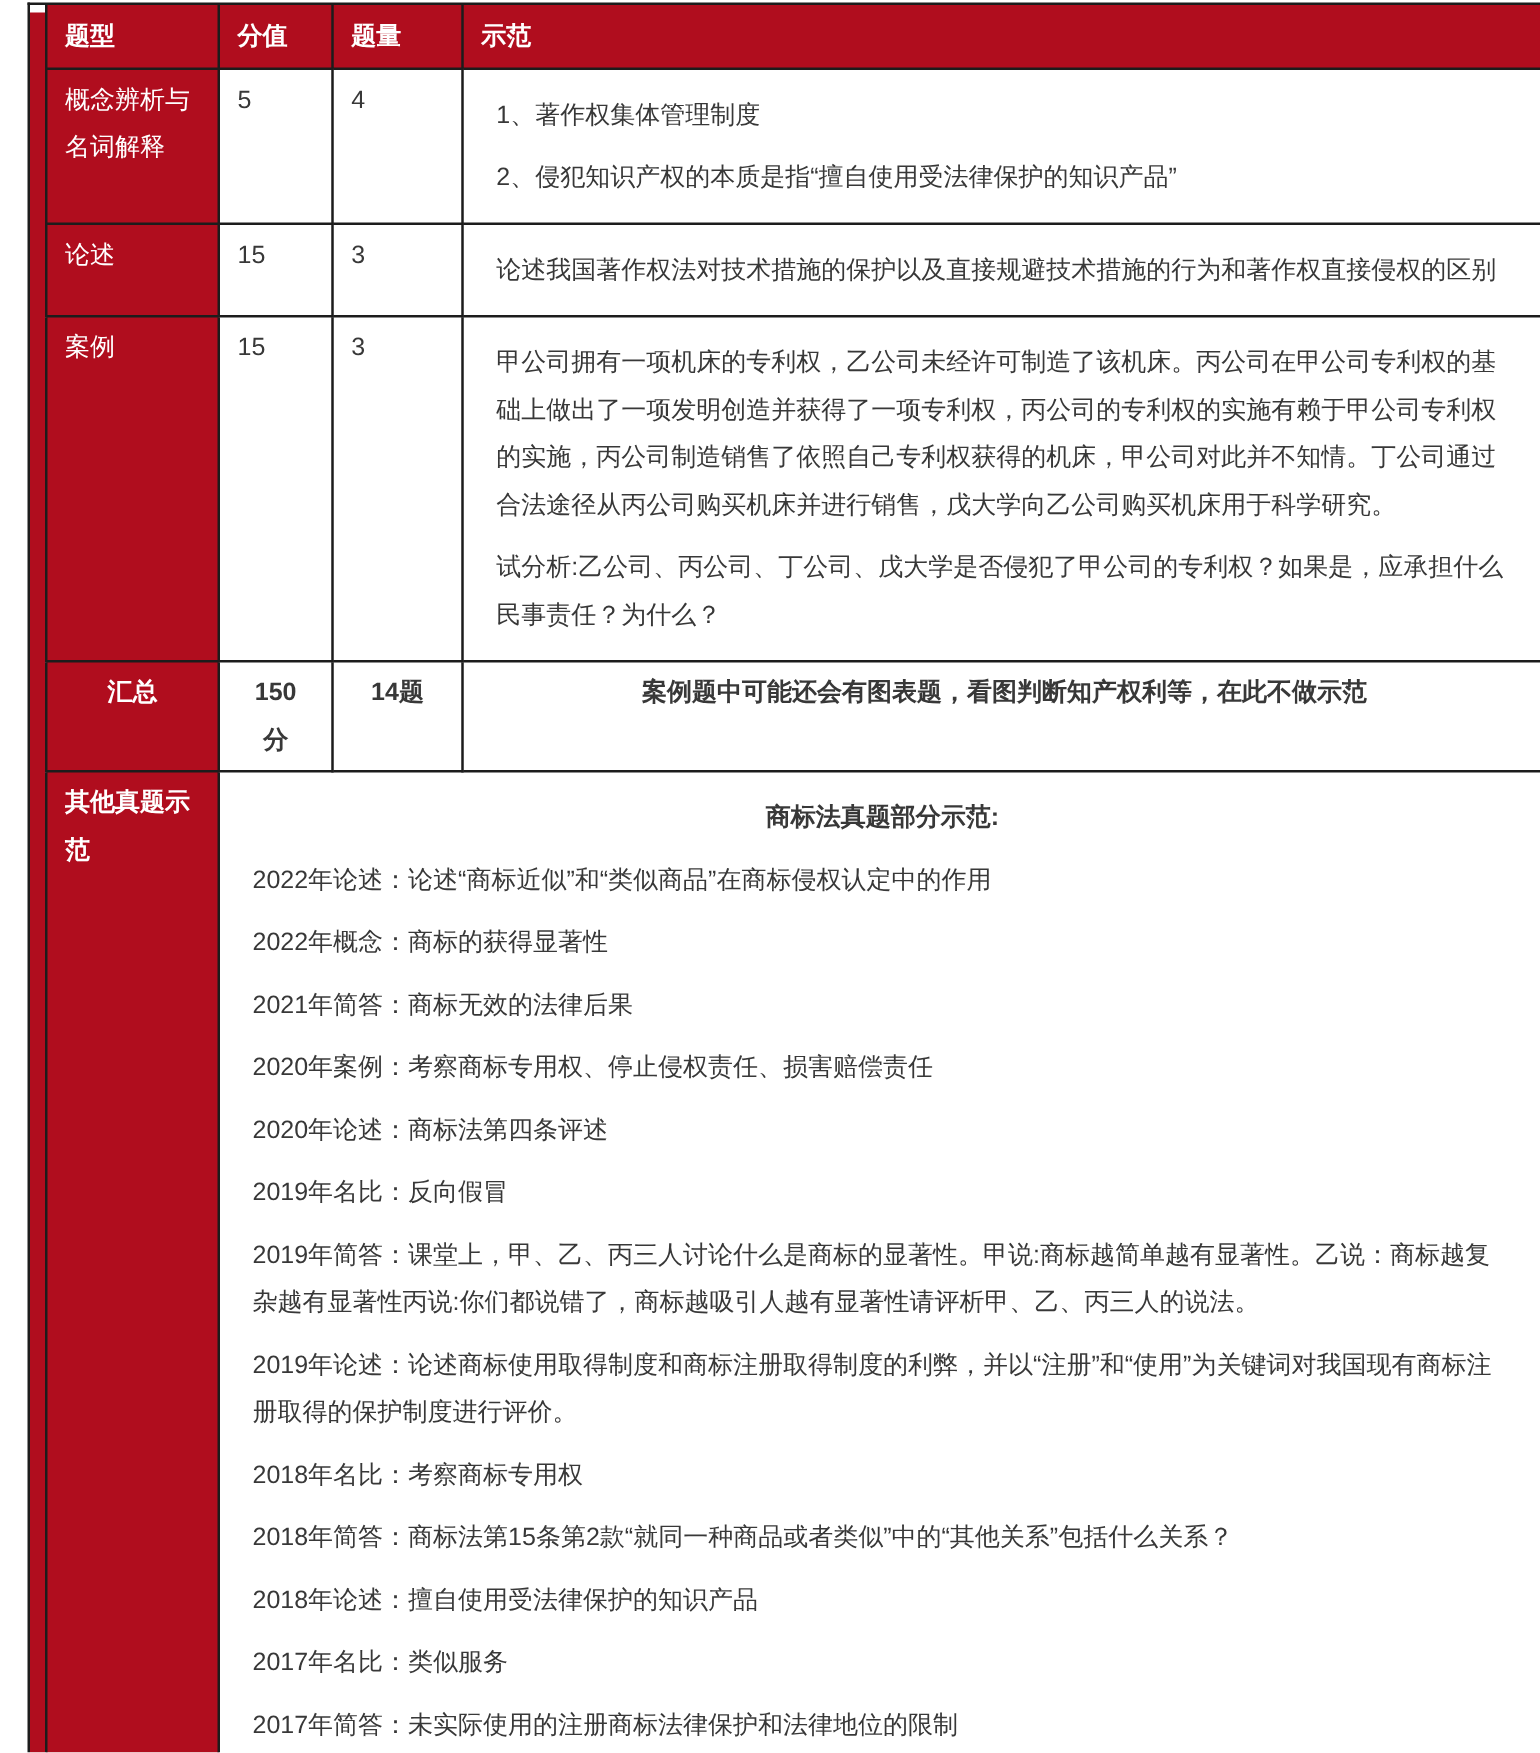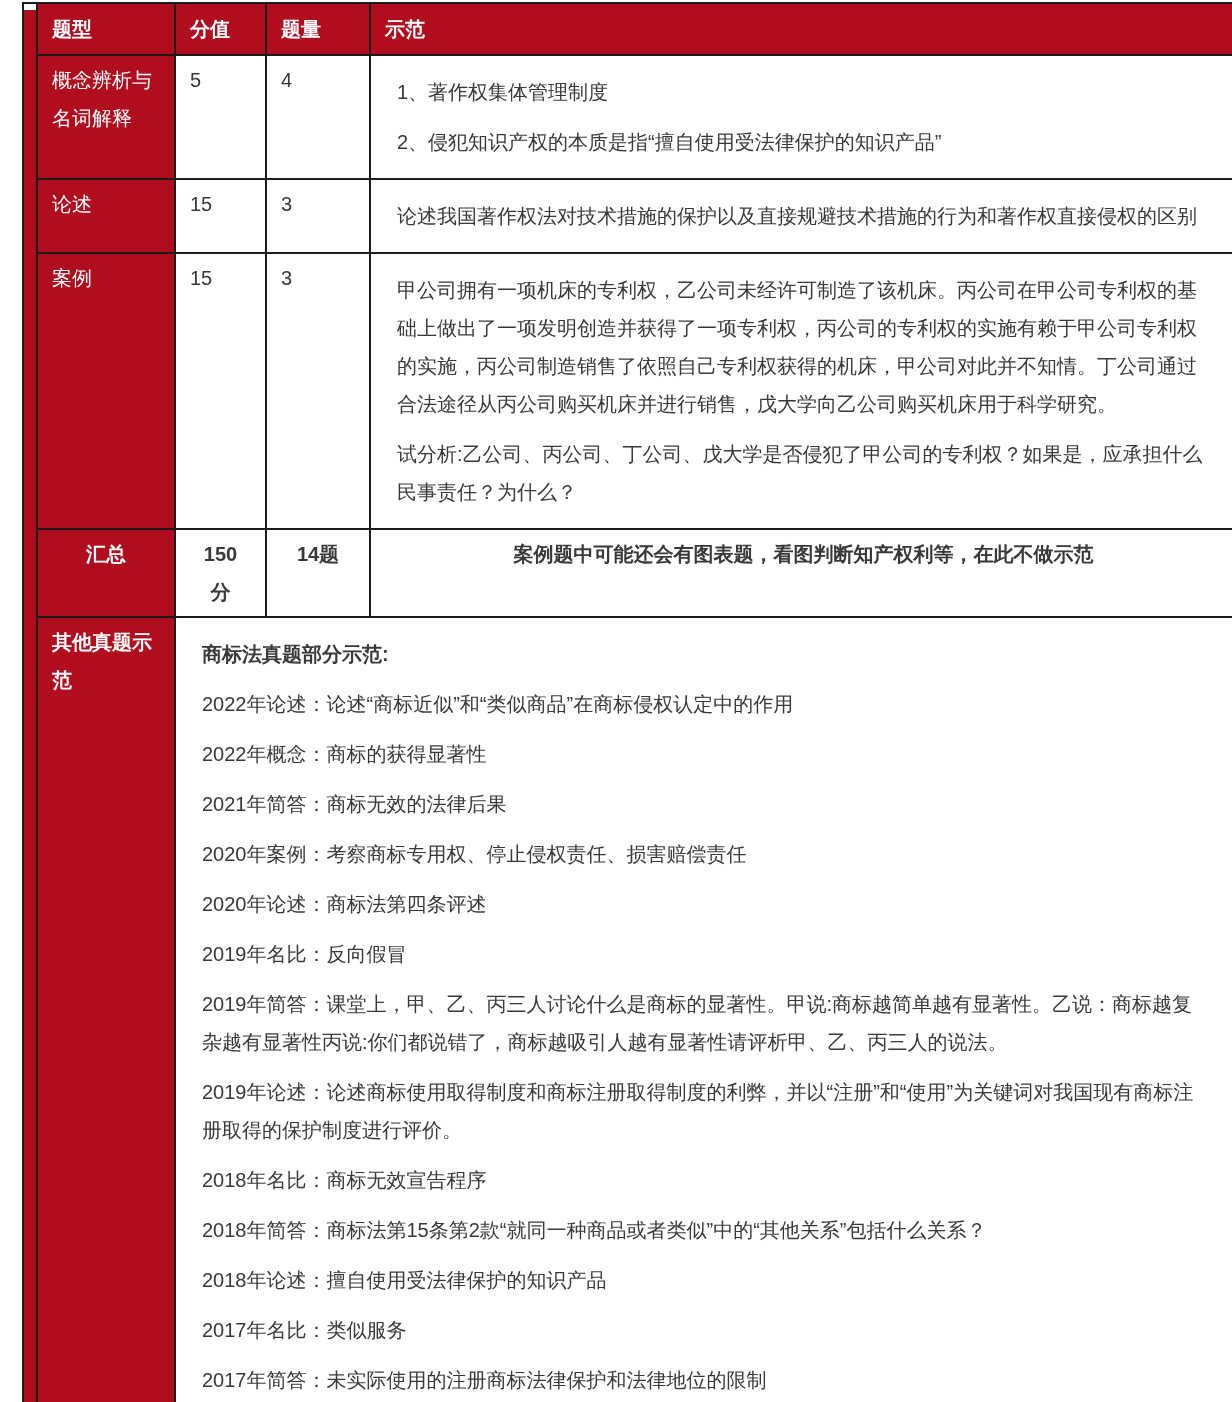--- a/index.html
+++ b/index.html
@@ -55,21 +55,21 @@
   }
   td.rowlabel{
     background:var(--red);
     color:#ffffff;
     font-weight:normal;
   }
   td.rowlabel.bold{font-weight:bold;}
   tr.summary td{font-weight:bold;text-align:center;}
   td.prewrap{white-space:pre-line;}
   .demo p, .extra-body p{margin:12px;}
-  .extra-title{font-weight:bold;}
+  .extra-title{font-weight:bold;text-align:center;}
 </style>
 </head>
 <body>
 
 <div class="frame">
   <div class="red-band"></div>
   <table>
     <colgroup>
         <col class="c1">
         <col class="c2">
@@ -123,21 +123,21 @@
         <td class="extra-body" colspan="3">
           <p class="extra-title">商标法真题部分示范:</p>
           <p>2022年论述：论述“商标近似”和“类似商品”在商标侵权认定中的作用</p>
           <p>2022年概念：商标的获得显著性</p>
           <p>2021年简答：商标无效的法律后果</p>
           <p>2020年案例：考察商标专用权、停止侵权责任、损害赔偿责任</p>
           <p>2020年论述：商标法第四条评述</p>
           <p>2019年名比：反向假冒</p>
           <p>2019年简答：课堂上，甲、乙、丙三人讨论什么是商标的显著性。甲说:商标越简单越有显著性。乙说：商标越复杂越有显著性丙说:你们都说错了，商标越吸引人越有显著性请评析甲、乙、丙三人的说法。</p>
           <p>2019年论述：论述商标使用取得制度和商标注册取得制度的利弊，并以“注册”和“使用”为关键词对我国现有商标注册取得的保护制度进行评价。</p>
-          <p>2018年名比：商标无效宣告程序</p>
+          <p>2018年名比：考察商标专用权</p>
           <p>2018年简答：商标法第15条第2款“就同一种商品或者类似”中的“其他关系”包括什么关系？</p>
           <p>2018年论述：擅自使用受法律保护的知识产品</p>
           <p>2017年名比：类似服务</p>
           <p>2017年简答：未实际使用的注册商标法律保护和法律地位的限制</p>
           <p>2017年论述：根据微信商标案，谈谈对“不良影响”条款的认识</p>
         </td>
       </tr>
     </tbody>
   </table>
 </div>

